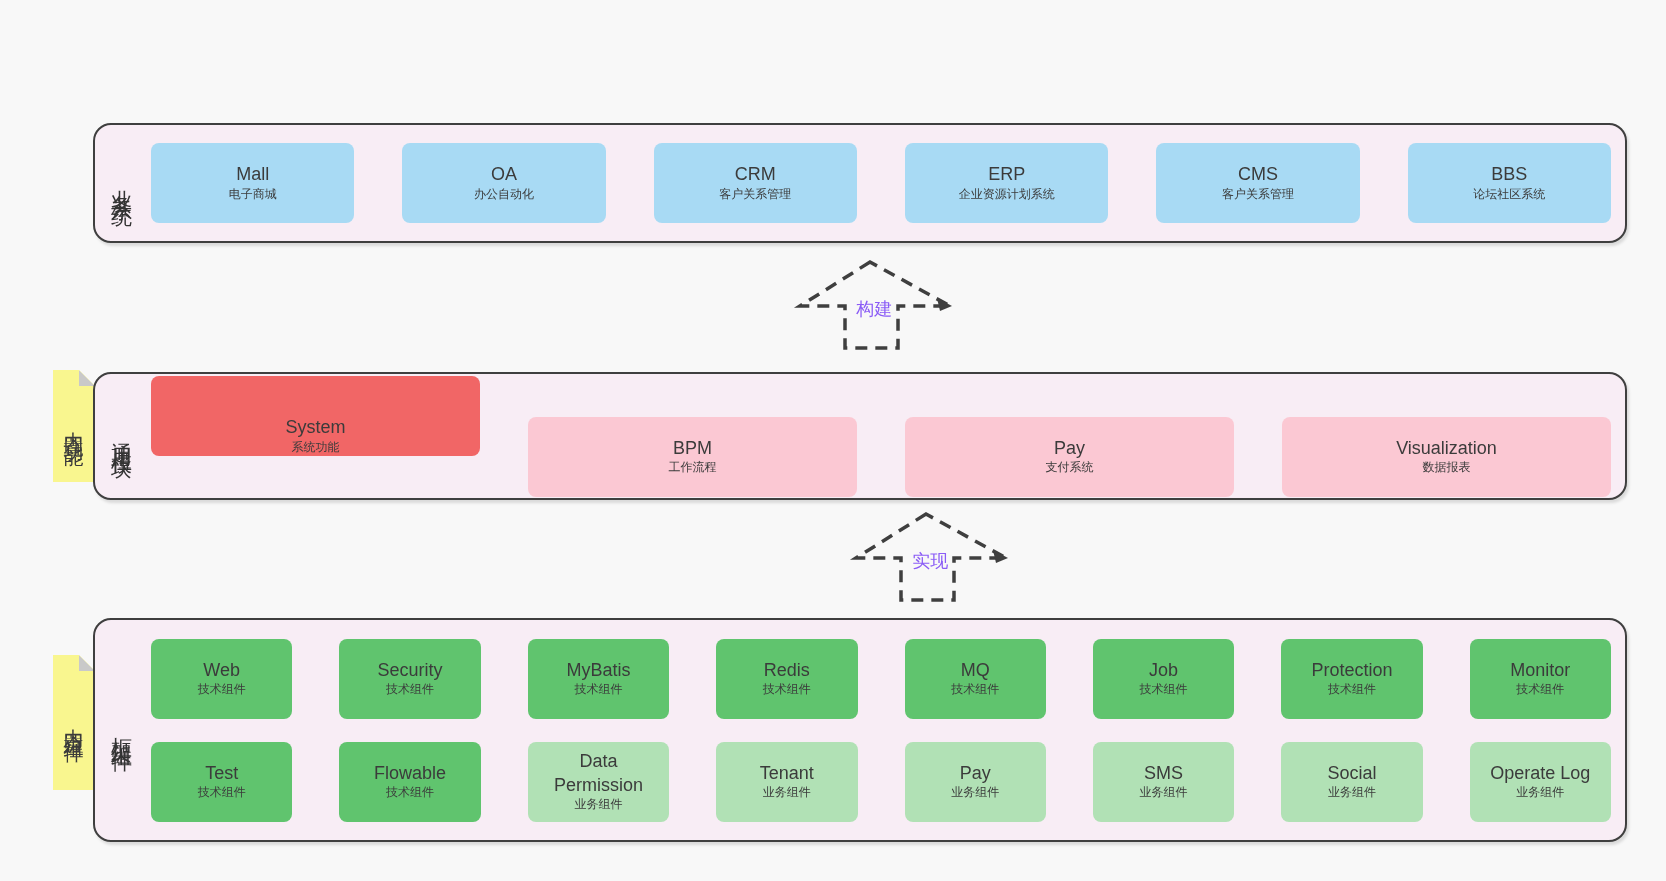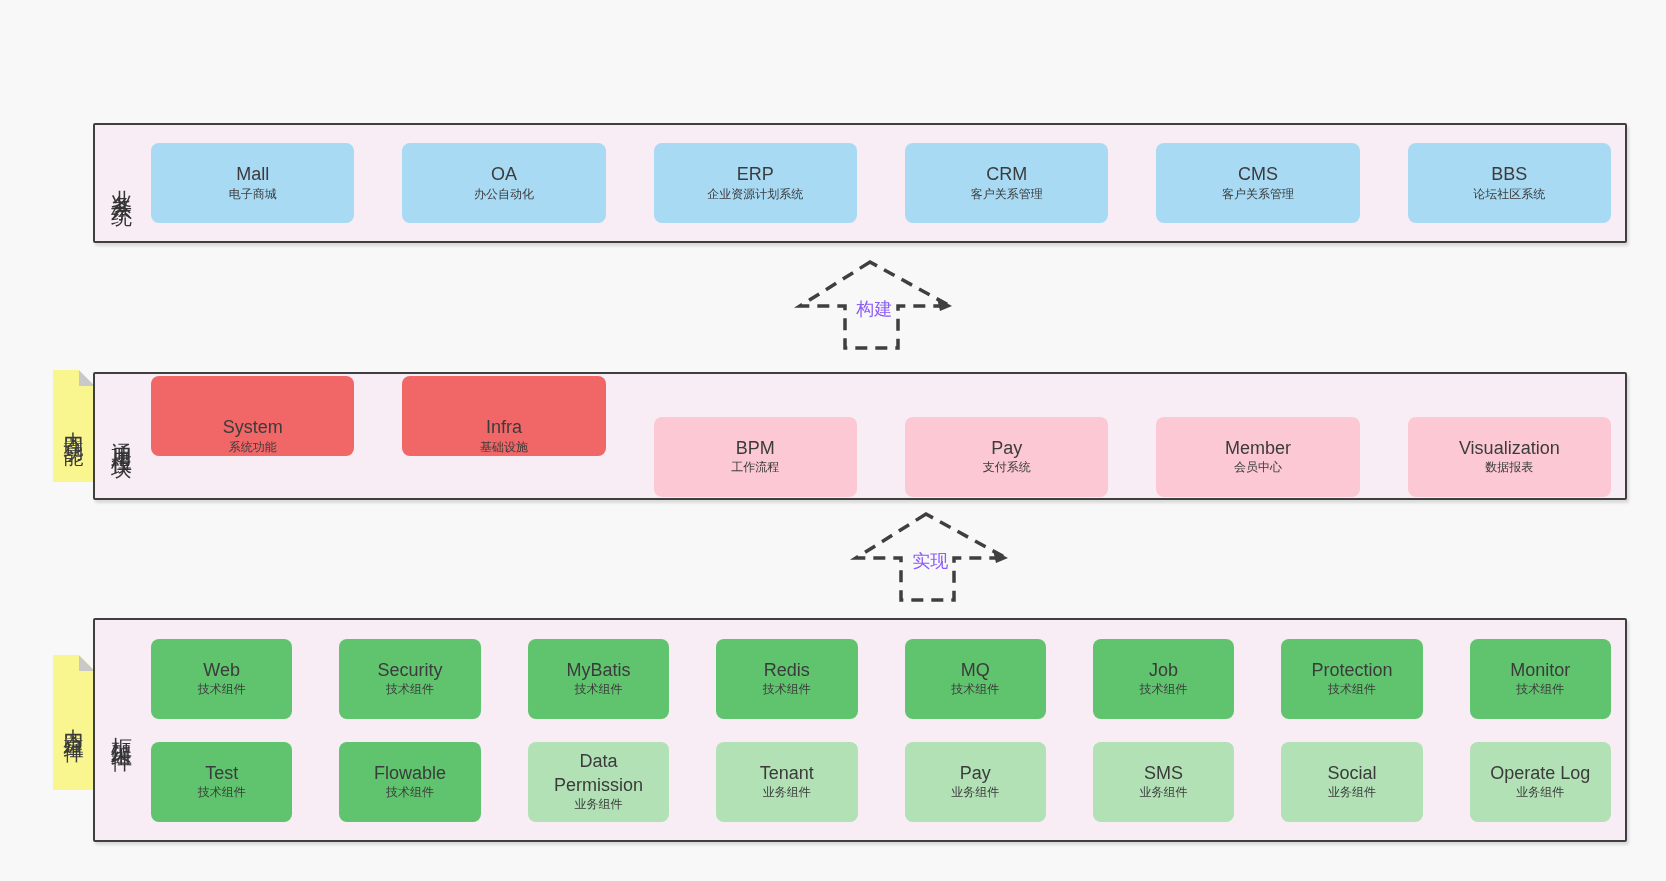--- a/index.html
+++ b/index.html
@@ -7,21 +7,21 @@
     position:relative;
     width:1666px;height:881px;
     background:var(--page-bg,#f8f8f8);
     font-family:"Liberation Sans","DejaVu Sans",sans-serif;
     overflow:hidden;
   }
   .band{
     position:absolute;left:93px;width:1534px;
     background:var(--band-bg,#f8edf5);
     border:2px solid var(--line,#3f3f3f);
-    border-radius:2px;
+    border-radius:18px;
     box-sizing:border-box;
     display:flex;
     z-index:2;
     box-shadow:2px 3px 3px rgba(0,0,0,0.12);
   }
   #band-business{top:123px;height:120px;}
   #band-modules{top:372px;height:128px;}
   #band-components{top:618px;height:224px;}
   .band-label{
     width:54px;flex:0 0 54px;
@@ -107,26 +107,26 @@
         <div class="row">
           <div class="box blue">
             <div class="en">Mall</div>
             <div class="zh">电子商城</div>
           </div>
           <div class="box blue">
             <div class="en">OA</div>
             <div class="zh">办公自动化</div>
           </div>
           <div class="box blue">
+            <div class="en">CRM</div>
+            <div class="zh">客户关系管理</div>
+          </div>
+          <div class="box blue">
             <div class="en">ERP</div>
             <div class="zh">企业资源计划系统</div>
-          </div>
-          <div class="box blue">
-            <div class="en">CRM</div>
-            <div class="zh">客户关系管理</div>
           </div>
           <div class="box blue">
             <div class="en">CMS</div>
             <div class="zh">客户关系管理</div>
           </div>
           <div class="box blue">
             <div class="en">BBS</div>
             <div class="zh">论坛社区系统</div>
           </div>
         </div>
@@ -144,35 +144,27 @@
   <section class="band" id="band-modules">
     <div class="band-label">
       <span class="v-text">通用模块</span>
     </div>
     <div class="rows">
         <div class="row">
           <div class="box red">
             <div class="en">System</div>
             <div class="zh">系统功能</div>
           </div>
-          <div class="box red">
-            <div class="en">Infra</div>
-            <div class="zh">基础设施</div>
-          </div>
           <div class="box pink">
             <div class="en">BPM</div>
             <div class="zh">工作流程</div>
           </div>
           <div class="box pink">
             <div class="en">Pay</div>
             <div class="zh">支付系统</div>
-          </div>
-          <div class="box pink">
-            <div class="en">Member</div>
-            <div class="zh">会员中心</div>
           </div>
           <div class="box pink">
             <div class="en">Visualization</div>
             <div class="zh">数据报表</div>
           </div>
         </div>
       </div>
   </section>
 
   <div class="arrow" id="arrow-implement">

